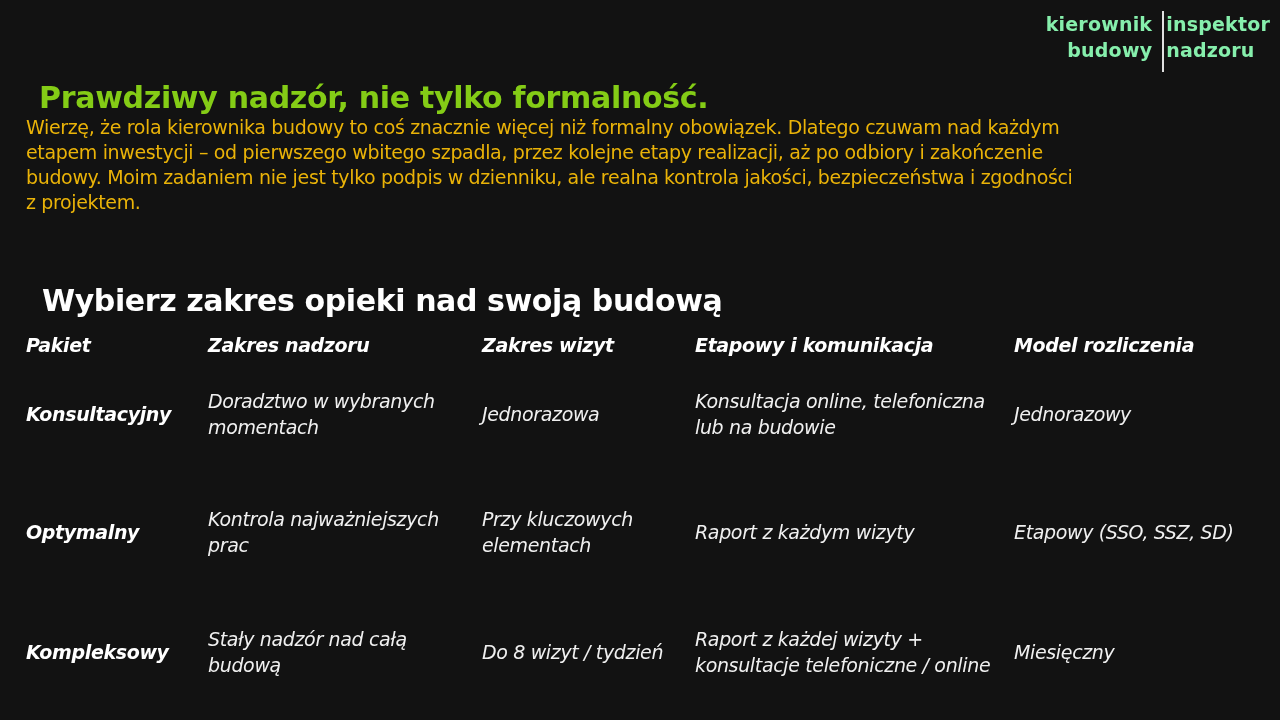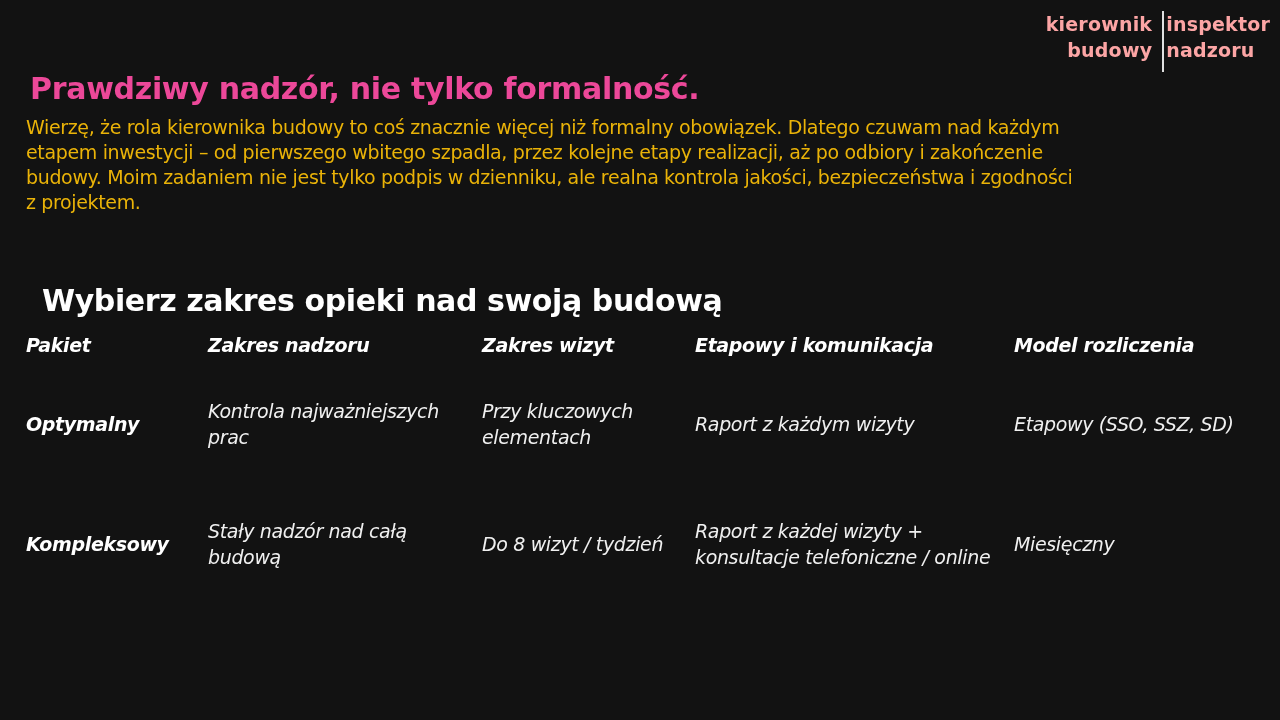--- a/index.html
+++ b/index.html
@@ -23,40 +23,40 @@
       right: 10px;
       display: flex;
       align-items: stretch;
     }
     .brand-col {
       display: flex;
       flex-direction: column;
       font-weight: bold;
       font-size: 19px;
       line-height: 26px;
-      color: #fca5a5;
+      color: #86efac;
       letter-spacing: 0.2px;
     }
     .brand-left { text-align: right; padding-right: 10px; }
     .brand-right { text-align: left; padding-left: 2px; }
     .brand-divider {
       width: 2px;
       background: #e0e0e0;
       margin-top: 0px;
       height: 61px;
     }
     .hero-title {
       position: absolute;
       left: 26px;
       top: 64px;
-      margin: 4px;
+      margin: 13px;
       font-size: 30px;
       font-weight: bold;
       line-height: 42px;
-      color: #ec4899;
+      color: #84cc16;
       letter-spacing: -0.3px;
     }
     .hero-text {
       position: absolute;
       left: 26px;
       top: 115px;
       width: 1060px;
       margin: 0;
       font-size: 19px;
       line-height: 25px;
@@ -132,20 +132,27 @@
     <thead>
       <tr>
         <th class="col-1">Pakiet</th>
         <th class="col-2">Zakres nadzoru</th>
         <th class="col-3">Zakres wizyt</th>
         <th class="col-4">Etapowy i komunikacja</th>
         <th class="col-5">Model rozliczenia</th>
       </tr>
     </thead>
     <tbody>
+      <tr class="row-1">
+        <td class="pkg-name">Konsultacyjny</td>
+        <td>Doradztwo w wybranych momentach</td>
+        <td>Jednorazowa</td>
+        <td>Konsultacja online, telefoniczna lub na budowie</td>
+        <td>Jednorazowy</td>
+      </tr>
       <tr class="row-2">
         <td class="pkg-name">Optymalny</td>
         <td>Kontrola najważniejszych prac</td>
         <td>Przy kluczowych elementach</td>
         <td>Raport z każdym wizyty</td>
         <td>Etapowy (SSO, SSZ, SD)</td>
       </tr>
       <tr class="row-3">
         <td class="pkg-name">Kompleksowy</td>
         <td>Stały nadzór nad całą budową</td>

